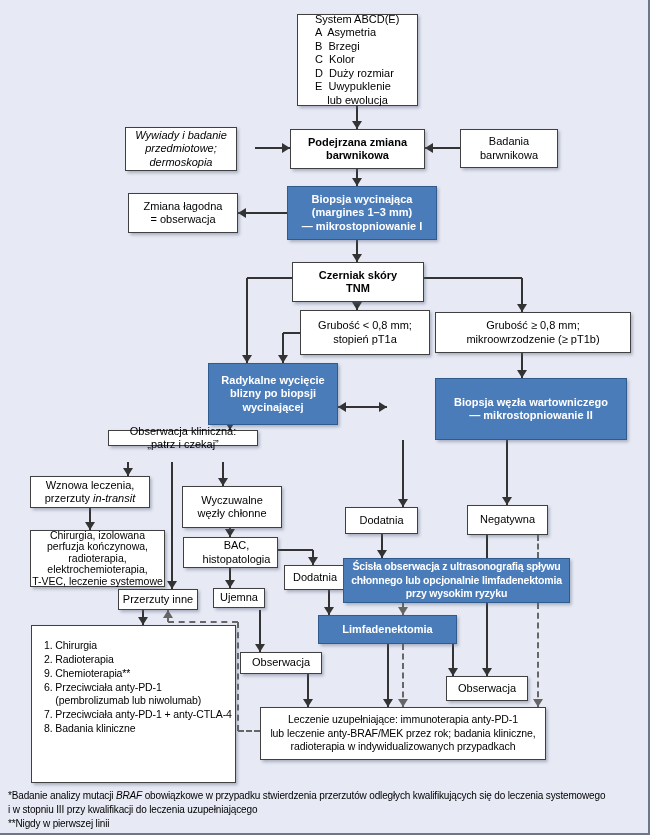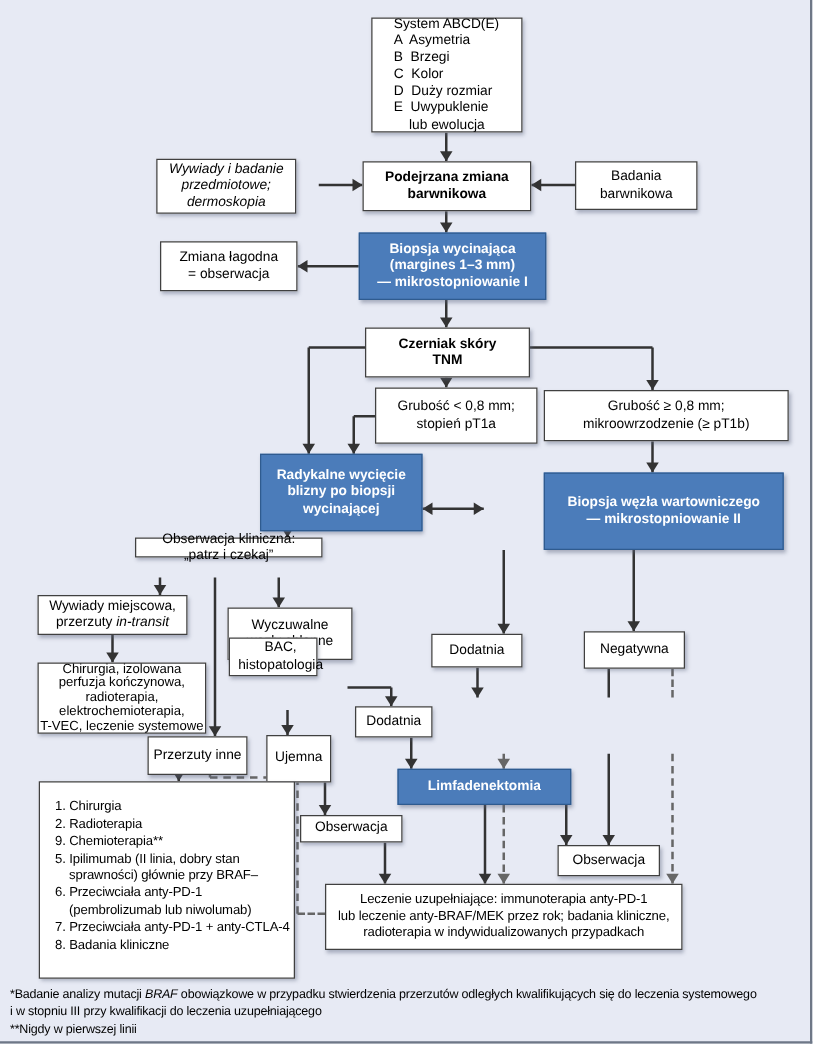--- a/index.html
+++ b/index.html
@@ -95,21 +95,21 @@
     <div class="lbl">Biopsja węzła wartowniczego
 — mikrostopniowanie II</div>
   </div>
 
   <div class="node white" style="left:108px;top:430px;width:150px;height:16px;">
     <div class="lbl">Obserwacja kliniczna:
 „patrz i czekaj”</div>
   </div>
 
   <div class="node white" style="left:30px;top:476px;width:120px;height:32px;">
-    <div class="lbl"><span>Wywiady miejscowa,</span><br><span>przerzuty </span><i>in-transit</i></div>
+    <div class="lbl"><span>Wznowa leczenia,</span><br><span>przerzuty </span><i>in-transit</i></div>
   </div>
 
   <div class="node white" style="left:182px;top:486px;width:100px;height:42px;">
     <div class="lbl">Wyczuwalne
 węzły chłonne</div>
   </div>
 
   <div class="node white" style="left:345px;top:507px;width:73px;height:27px;">
     <div class="lbl">Dodatnia</div>
   </div>
@@ -119,52 +119,55 @@
   </div>
 
   <div class="node white small" style="left:30px;top:530px;width:135px;height:57px;">
     <div class="lbl">Chirurgia, izolowana
 perfuzja kończynowa,
 radioterapia,
 elektrochemioterapia,
 T-VEC, leczenie systemowe</div>
   </div>
 
-  <div class="node white" style="left:183px;top:510px;width:71px;height:31px;padding-left:12px;">
+  <div class="node white" style="left:183px;top:537px;width:95px;height:31px;padding-left:12px;">
     <div class="lbl">BAC,
 histopatologia</div>
   </div>
 
   <div class="node white" style="left:284px;top:565px;width:62px;height:25px;">
     <div class="lbl">Dodatnia</div>
   </div>
 
-
-  <div class="node white" style="left:118px;top:589px;width:80px;height:31px;">
+  <div class="node blue tight" style="left:343px;top:558px;width:227px;height:45px;">
+    <div class="lbl">Ścisła obserwacja z ultrasonografią spływu
+chłonnego lub opcjonalnie limfadenektomia
+przy wysokim ryzyku</div>
+  </div>
+
+  <div class="node white" style="left:118px;top:589px;width:80px;height:21px;">
     <div class="lbl">Przerzuty inne</div>
   </div>
 
-  <div class="node white" style="left:213px;top:588px;width:52px;height:38px;">
+  <div class="node white" style="left:213px;top:588px;width:52px;height:20px;">
     <div class="lbl">Ujemna</div>
   </div>
 
   <div class="node blue" style="left:318px;top:615px;width:139px;height:29px;">
     <div class="lbl">Limfadenektomia</div>
   </div>
 
   <div class="node white" style="left:240px;top:652px;width:82px;height:22px;">
     <div class="lbl">Obserwacja</div>
   </div>
 
   <div class="node white list-box" style="left:31px;top:625px;width:205px;height:158px;" id="treatment-list">
       <div class="list-item">1. Chirurgia</div>
       <div class="list-item">2. Radioterapia</div>
       <div class="list-item">9. Chemioterapia**</div>
-      <div class="list-item">5. Ipilimumab (II linia, dobry stan
-    sprawności) głównie przy BRAF–</div>
       <div class="list-item">6. Przeciwciała anty-PD-1
     (pembrolizumab lub niwolumab)</div>
       <div class="list-item">7. Przeciwciała anty-PD-1 + anty-CTLA-4</div>
       <div class="list-item">8. Badania kliniczne</div>
     </div>
 
   <div class="node white" style="left:446px;top:676px;width:82px;height:25px;">
     <div class="lbl">Obserwacja</div>
   </div>
 

